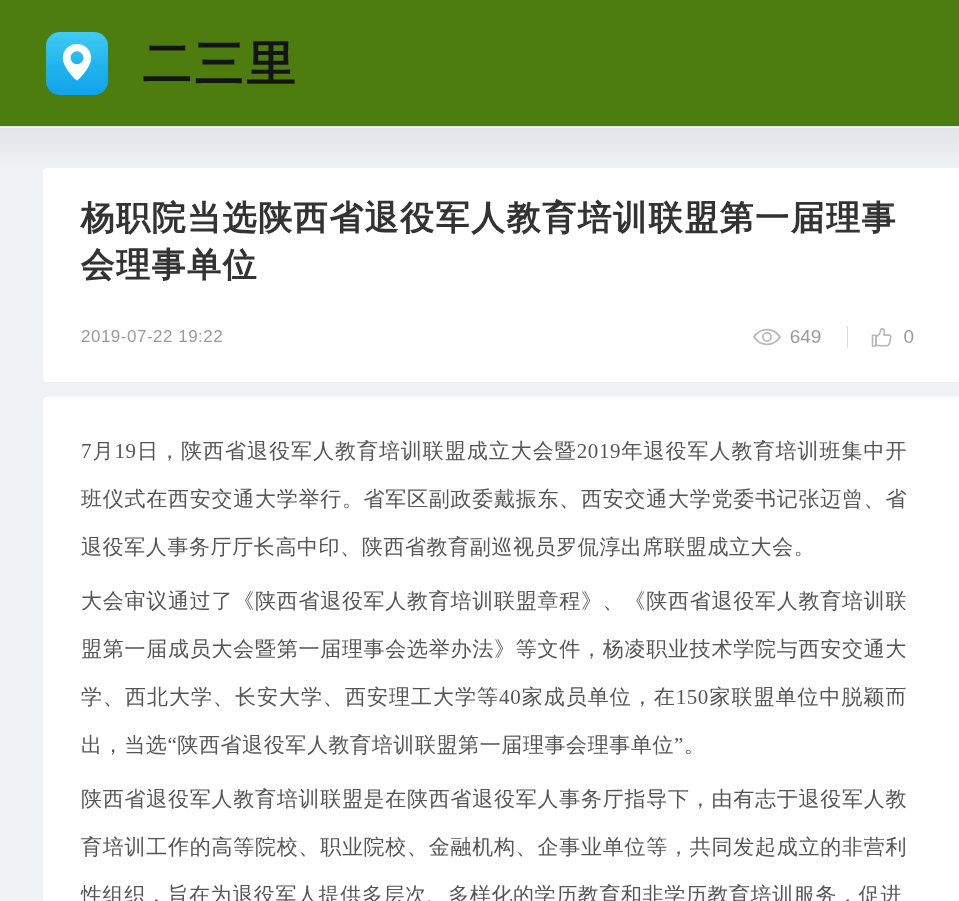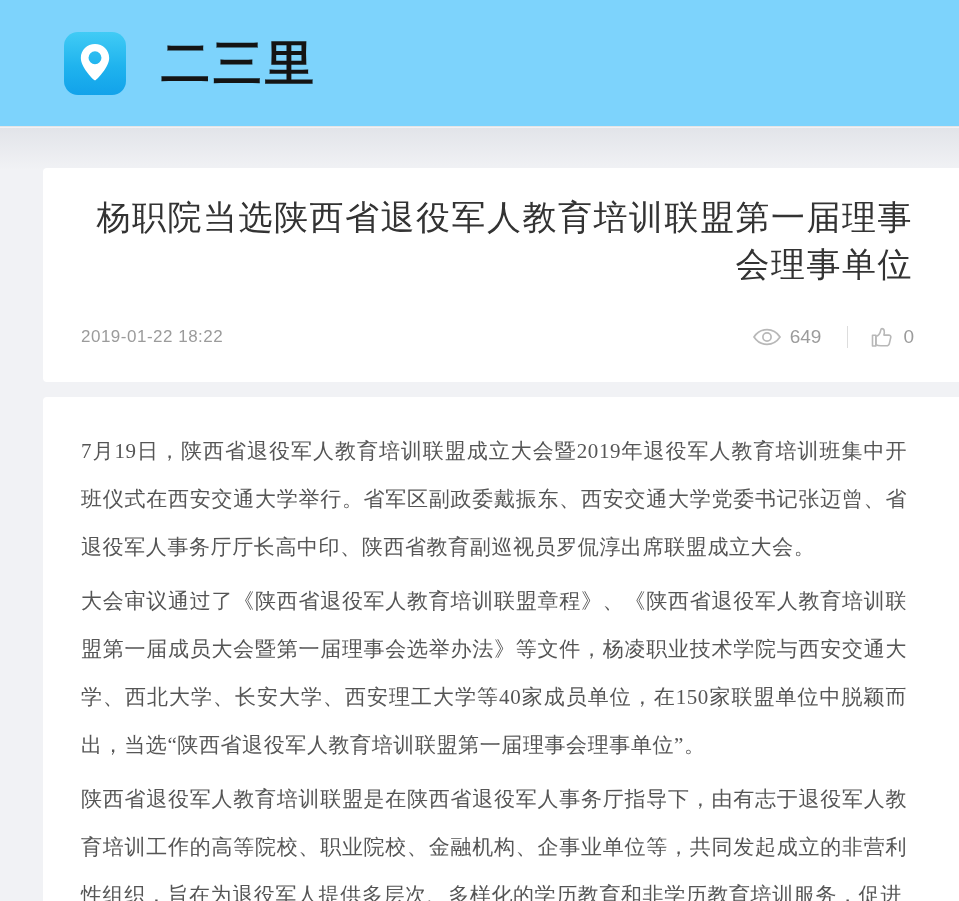--- a/index.html
+++ b/index.html
@@ -6,25 +6,25 @@
   html, body {
     width: 959px; height: 901px;
     overflow: hidden;
     background: #f1f2f5;
     font-family: "Liberation Sans", "DejaVu Sans", sans-serif;
   }
 
   
   .site-header {
     height: 127px;
-    background: #7dd3fc;
+    background: #4d7c0f;
     border-bottom: 1px solid #e4e5e7;
     display: flex;
     align-items: center;
-    padding-left: 64px;
+    padding-left: 46px;
     position: relative;
     z-index: 2;
   }
   .logo-box {
     width: 62px; height: 63px;
     border-radius: 14px;
     background: linear-gradient(180deg, #41cbf5 0%, #1fb3ee 55%, #12a2ea 100%);
     display: flex; align-items: center; justify-content: center;
     flex: 0 0 auto;
   }
@@ -56,26 +56,25 @@
     border-radius: 4px 0 0 4px;
     position: relative;
     z-index: 1;
   }
   .title-card {
     margin-top: 41px;
     padding: 26px 45px 33px 38px;
   }
   .article-title {
     font-size: 34px;
-    font-weight: 400;
+    font-weight: 700;
     letter-spacing: 1.5px;
     line-height: 47px;
     color: #333333;
     max-width: 832px;
-    text-align: right;
   }
   .meta-row {
     margin-top: 37px;
     display: flex;
     align-items: center;
     justify-content: space-between;
   }
   .meta-date {
     font-size: 17px;
     color: #9b9b9b;
@@ -123,21 +122,21 @@
       </svg>
     </span>
   </div>
   <div class="brand-name">二三里</div>
 </header>
 <div class="header-shade"></div>
 
 <section class="card title-card">
   <h1 class="article-title">杨职院当选陕西省退役军人教育培训联盟第一届理事会理事单位</h1>
   <div class="meta-row">
-    <span class="meta-date">2019-01-22 18:22</span>
+    <span class="meta-date">2019-07-22 19:22</span>
     <div class="meta-stats">
       <span class="stat">
         <span>
           <svg width="30" height="22" viewBox="0 0 30 22" fill="none" stroke="#b8b8b8" stroke-width="1.7">
             <path d="M2 11c3.2-4.8 7.6-7.3 13-7.3S24.8 6.2 28 11c-3.2 4.8-7.6 7.3-13 7.3S5.2 15.8 2 11z"></path>
             <circle cx="15" cy="11" r="4.1"></circle>
           </svg>
         </span>
         <span class="stat-count">649</span>
       </span>

